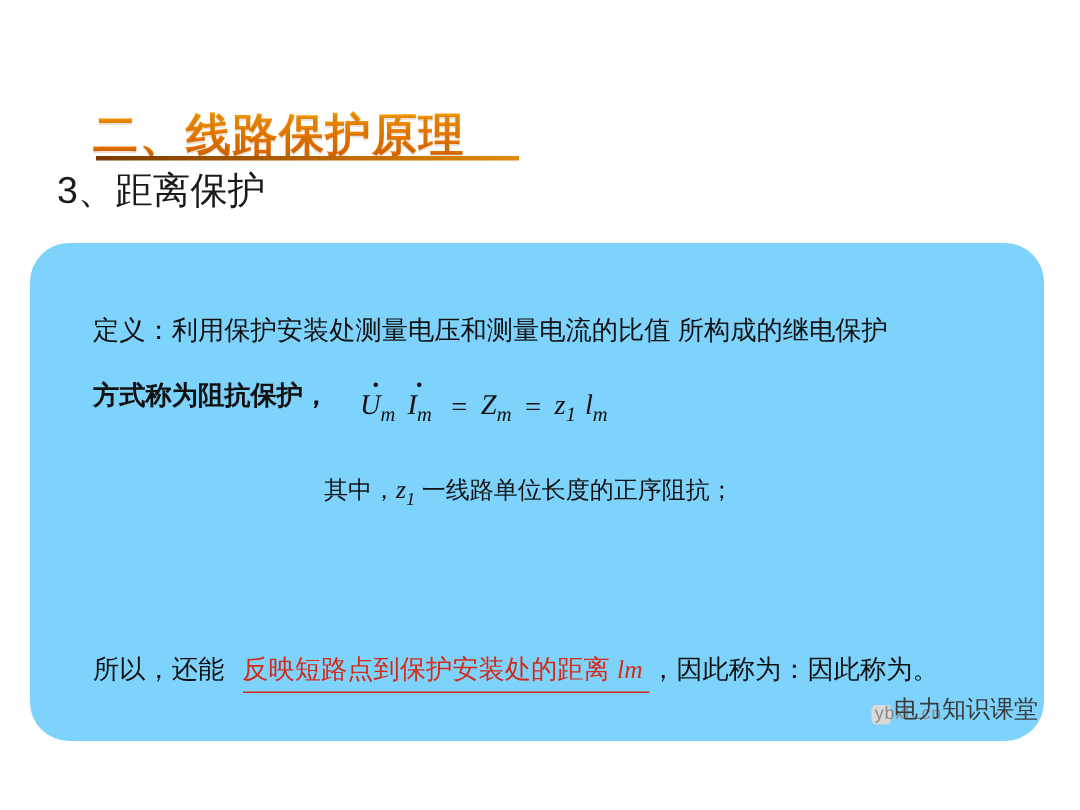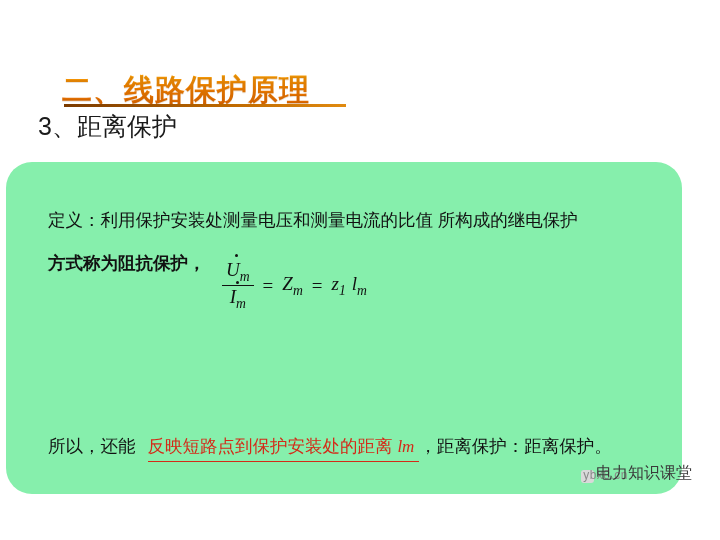--- a/index.html
+++ b/index.html
@@ -51,25 +51,25 @@
     left: 38px;
     top: 110px;
     font-size: 25px;
     color: #1a1a1a;
     white-space: nowrap;
   }
 
   
   .card {
     position: absolute;
-    left: 6px;
+    left: 20px;
     top: 162px;
     width: 676px;
     height: 332px;
-    background: #86efac;
+    background: #7dd3fc;
     border-radius: 26px;
     box-shadow: 0 0 0 1px rgba(255,255,255,0) ;
   }
 
   .line {
     position: absolute;
     font-size: 17.5px;
     color: #111111;
     white-space: nowrap;
   }
@@ -87,21 +87,21 @@
     font-family: "Liberation Serif", serif;
     font-style: italic;
     font-size: 19px;
     color: #111;
     display: flex;
     align-items: center;
     gap: 6px;
   }
   .frac {
     display: inline-flex;
-    flex-direction: column;
+    flex-direction: row;
     align-items: center;
     line-height: 1.05;
   }
   .frac .num, .frac .den {
     padding: 0 4px;
     position: relative;
   }
   .frac .bar {
     width: 100%;
     height: 1px;
@@ -192,24 +192,27 @@
         <span class="bar"></span>
         <span class="den dot-over"><span>I</span><span class="sub">m</span></span>
       </span>
       <span class="op">=</span>
       <span class="mi"><span>Z</span><span class="sub">m</span></span>
       <span class="op">=</span>
       <span class="mi"><span>z</span><span class="sub">1</span></span>
       <span class="mi"><span>l</span><span class="sub">m</span></span>
     </div>
 
+    <div class="line l-mid">
+      <span>其中，</span><span class="inline-math"><span>z</span><span class="sub">1</span></span>&nbsp;<span>一线路单位长度的正序阻抗；</span>
+    </div>
 
 
     <div class="line l-so">
-      <span>所以，还能</span><span class="red-underline"><span>反映短路点到保护安装处的距离</span>&nbsp;<span class="inline-math">lm</span>&nbsp;</span><span>，距离保护：距离保护。</span>
+      <span>所以，还能</span><span class="red-underline"><span>反映短路点到保护安装处的距离</span>&nbsp;<span class="inline-math">lm</span>&nbsp;</span><span>，因此称为：因此称为。</span>
     </div>
 
   </div>
 
   <div class="wm-icon"></div>
   <div class="wm-sub">ybx8.cn</div>
   <div class="wm-main">电力知识课堂</div>
 
 </div>
 

